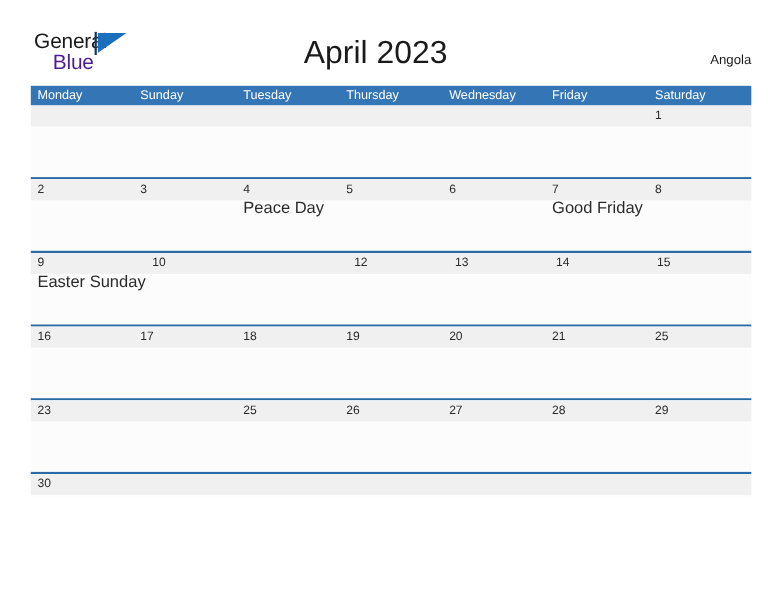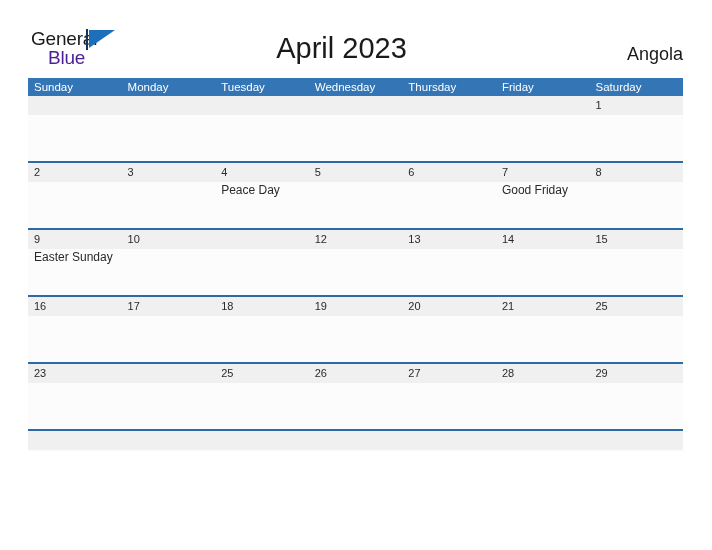--- a/index.html
+++ b/index.html
@@ -84,21 +84,21 @@
     font-size: 29px;
     line-height: 34px;
     color: #1a1a1a;
     font-family: "Liberation Sans", sans-serif;
   }
 
   .region {
     position: absolute;
     right: 29px;
     top: 46px;
-    font-size: 18px;
+    font-size: 12px;
     line-height: 16px;
     color: #1a1a1a;
     font-family: "Liberation Sans", sans-serif;
     white-space: nowrap;
   }
 
   
   .calendar {
     position: absolute;
     left: 28px;
@@ -168,21 +168,21 @@
     font-family: "Liberation Sans", sans-serif;
     display: block;
     height: 19px;
   }
   .day-number:empty {
     display: block;
   }
   .day-event {
     position: relative;
     z-index: 2;
-    font-size: 12px;
+    font-size: 15px;
     line-height: 14px;
     color: #2a2a2a;
     font-family: "Liberation Sans", sans-serif;
     display: block;
     padding-top: 1px;
     white-space: nowrap;
   }
 </style>
 </head>
 <body>
@@ -200,25 +200,25 @@
 
     <div class="title">April 2023</div>
 
     <div class="region">Angola</div>
 
   </div>
 
   <div class="calendar">
 
     <div class="weekday-row">
+      <div class="weekday">Monday</div>
       <div class="weekday">Sunday</div>
-      <div class="weekday">Monday</div>
       <div class="weekday">Tuesday</div>
+      <div class="weekday">Thursday</div>
       <div class="weekday">Wednesday</div>
-      <div class="weekday">Thursday</div>
       <div class="weekday">Friday</div>
       <div class="weekday">Saturday</div>
     </div>
 
     <div class="week-row first">
       <div class="week-band"></div>
       <div class="week-cells">
         <div class="day-cell">
           <span class="day-number"></span>
           <span class="day-event"></span>
@@ -381,20 +381,24 @@
           <span class="day-number">29</span>
           <span class="day-event"></span>
         </div>
       </div>
     </div>
 
     <div class="week-row last">
       <div class="week-band"></div>
       <div class="week-cells">
         <div class="day-cell">
+          <span class="day-number">30</span>
+          <span class="day-event"></span>
+        </div>
+        <div class="day-cell">
           <span class="day-number"></span>
           <span class="day-event"></span>
         </div>
         <div class="day-cell">
           <span class="day-number"></span>
           <span class="day-event"></span>
         </div>
         <div class="day-cell">
           <span class="day-number"></span>
           <span class="day-event"></span>

